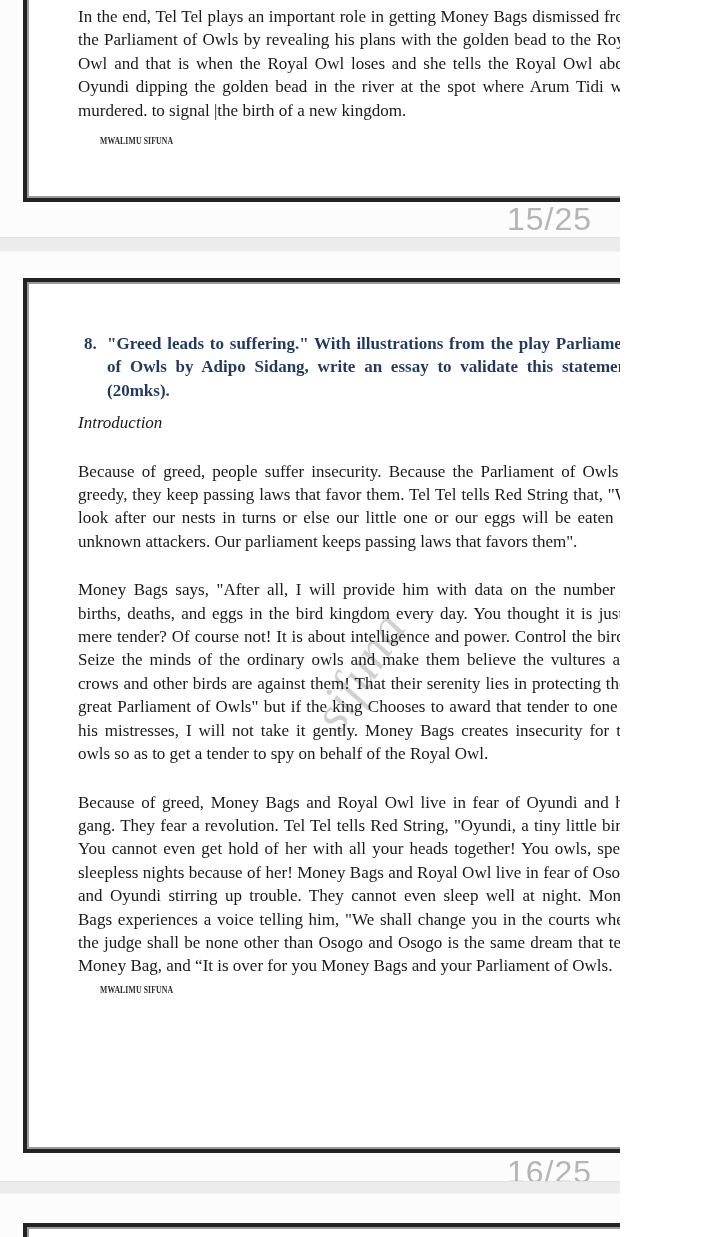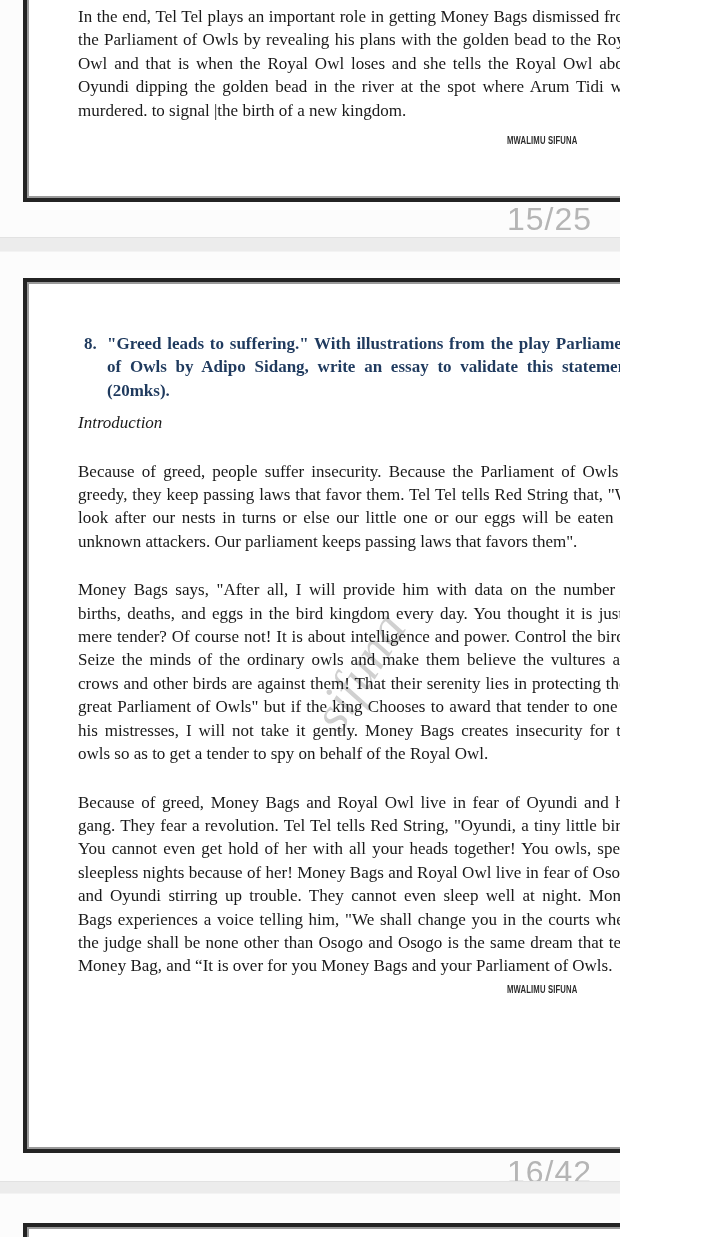--- a/index.html
+++ b/index.html
@@ -37,22 +37,22 @@
   .page17{top:1223px;height:40px;}
 
   .question{display:flex;color:var(--heading);font-weight:bold;
     font-size:17px;line-height:23.4px;padding-left:6px;}
   .q-num{flex:0 0 17px;margin-right:6px;}
   .q-text{flex:1;text-align:justify;}
   .intro-label{font-style:italic;font-size:17px;line-height:23.4px;
     color:var(--body-text);margin-top:9px;}
 
   .footer-row{
-    display:flex;justify-content:flex-end;align-items:center;
-    font-family:Liberation Sans, sans-serif;
+    display:flex;justify-content:space-between;align-items:center;
+    font-family:Liberation Serif, serif;
   }
   .page15 .footer-row{margin-top:12px;}
   .page16 .footer-row{margin-top:5px;}
   .footer-name{
     font-size:11px;font-weight:600;color:#2c2c2c;letter-spacing:.2px;
     transform:scaleX(.7);transform-origin:left center;margin-left:22px;
     white-space:nowrap;
   }
   .footer-num{font-size:11.5px;font-weight:700;color:#333;margin-right:4px;margin-left:13px;}
 
@@ -129,19 +129,19 @@
 
   <div class="scroll-pill">
     <button class="chev-btn">
       <span class="chev up"></span>
     </button>
     <button class="chev-btn">
       <span class="chev down"></span>
     </button>
   </div>
 
-  <div class="indicator ind16">16/42</div>
+  <div class="indicator ind16">16/25</div>
 
   <div class="band band2"></div>
 
   <div class="page page17"></div>
 
 </div>
 
 </body></html>

